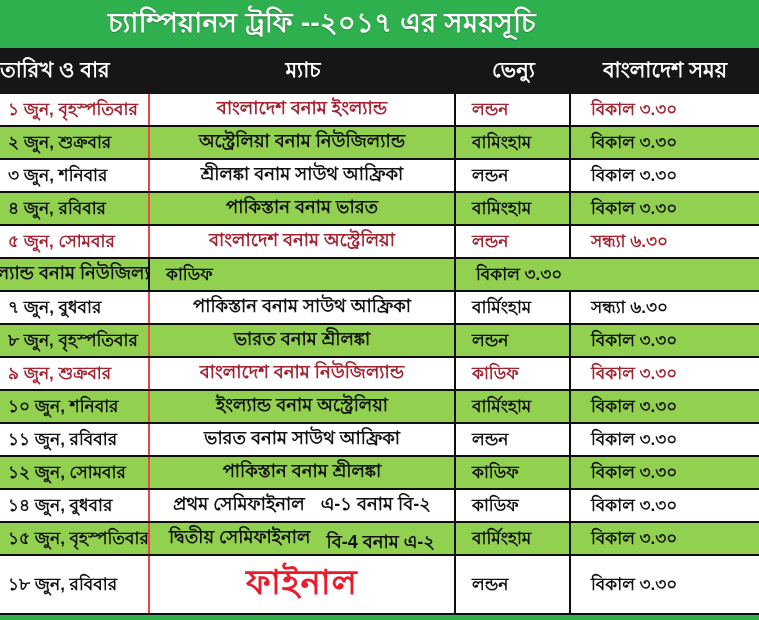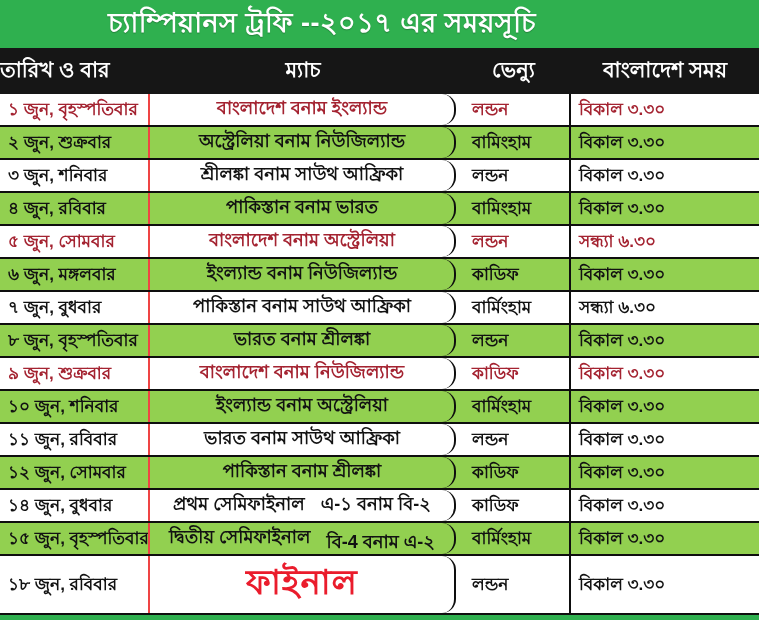--- a/index.html
+++ b/index.html
@@ -48,23 +48,23 @@
   }
   .r-white{background:#ffffff;}
   .r-green{background:#92d050;}
   .r-red{color:#a42331;}
   .cell{
     display:flex;align-items:center;
     box-sizing:border-box;
     overflow:hidden;white-space:nowrap;
   }
   .c-date{padding-left:8px;border-right:2px solid #ef4444;}
-  .c-match{justify-content:center;border-right:2px solid #0e0e0e;font-size:18px;border-radius:14px;}
+  .c-match{justify-content:center;border-right:2px solid #0e0e0e;font-size:18px;}
   .c-venue{padding-left:16px;border-right:2px solid #0e0e0e;}
-  .c-time{padding-left:8px;}
+  .c-time{padding-left:20px;}
   .c-match-split{gap:16px;padding:0 4px;}
   .offset-down{transform:translateY(5px);}
   .c-final{
     color:#ea1c2c;
     font-size:34px;
     font-weight:bold;
     letter-spacing:1px;
   }
   
   .bottom-strip{
@@ -117,21 +117,20 @@
     </div>
 
     <div class="row r-white r-red">
       <div class="cell c-date">৫ জুন, সোমবার</div>
       <div class="cell c-match">বাংলাদেশ বনাম অস্ট্রেলিয়া</div>
       <div class="cell c-venue">লন্ডন</div>
       <div class="cell c-time">সন্ধ্যা ৬.৩০</div>
     </div>
 
     <div class="row r-green">
-      <div class="cell c-date">৬ জুন, মঙ্গলবার</div>
       <div class="cell c-match">ইংল্যান্ড  বনাম  নিউজিল্যান্ড</div>
       <div class="cell c-venue">কাডিফ</div>
       <div class="cell c-time">বিকাল ৩.৩০</div>
     </div>
 
     <div class="row r-white">
       <div class="cell c-date">৭ জুন, বুধবার</div>
       <div class="cell c-match">পাকিস্তান বনাম সাউথ আফ্রিকা</div>
       <div class="cell c-venue">বার্মিংহাম</div>
       <div class="cell c-time">সন্ধ্যা ৬.৩০</div>

